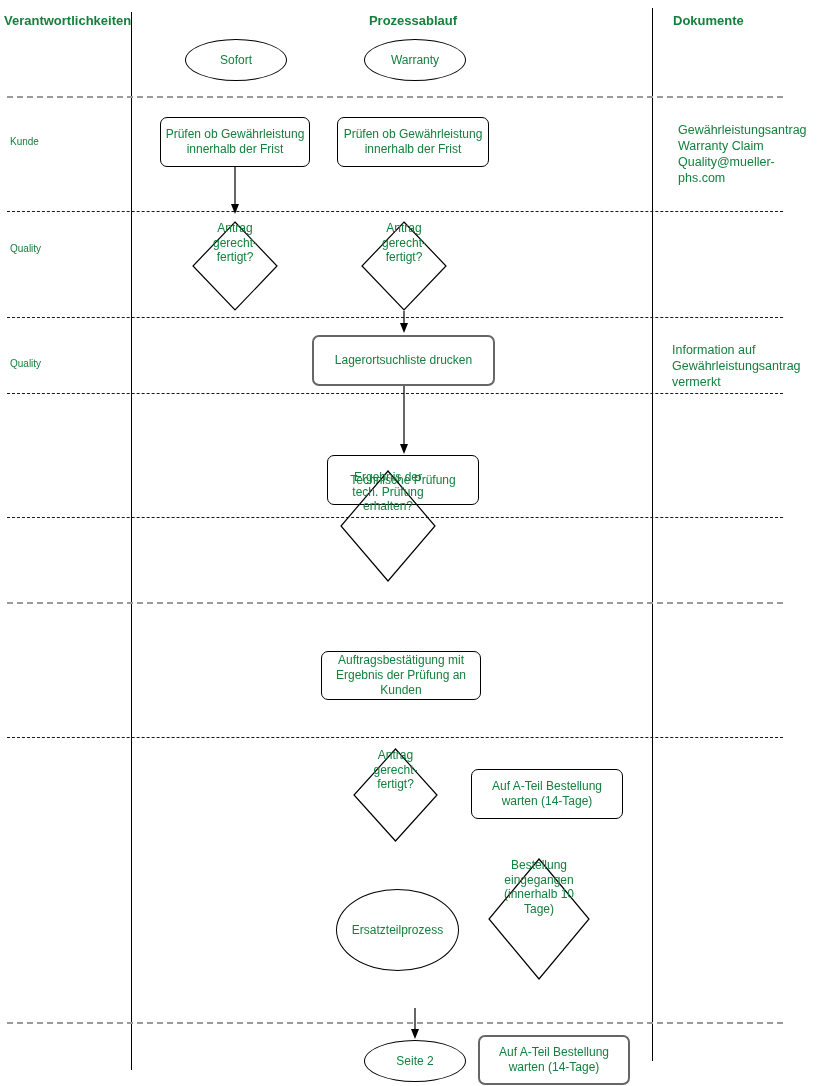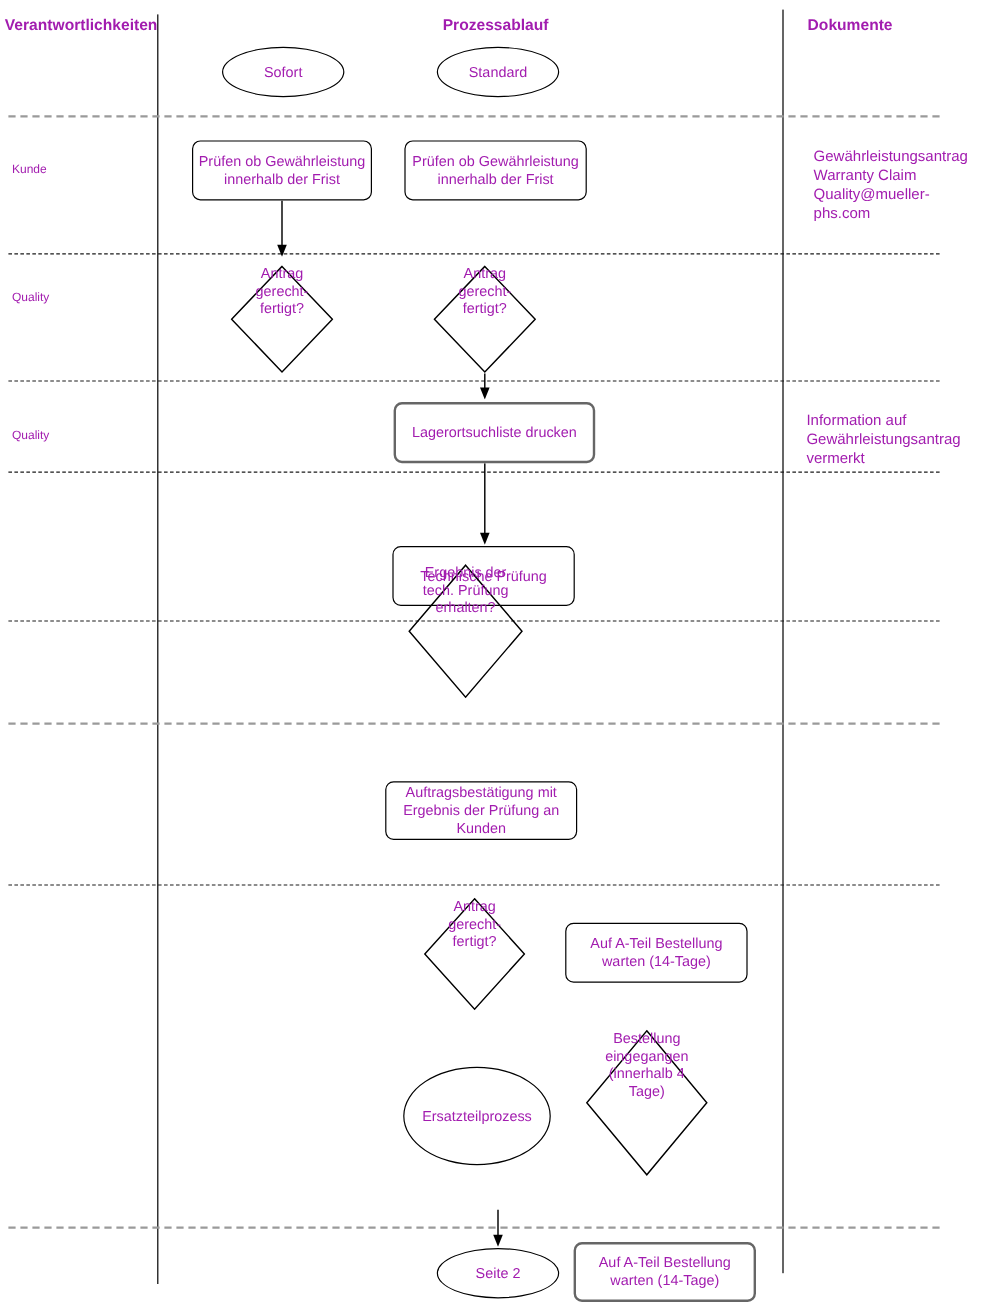--- a/index.html
+++ b/index.html
@@ -1,18 +1,18 @@
 <!DOCTYPE html>
 <html><head>
 <meta charset="utf-8">
 <style>
   html,body{margin:0;padding:0;background:#fff;}
   #canvas{
     position:relative;width:821px;height:1086px;background:#ffffff;
-    font-family:"Liberation Sans",sans-serif;color:#a21caf;overflow:hidden;
+    font-family:"Liberation Sans",sans-serif;color:#15803d;overflow:hidden;
   }
   .hdr{position:absolute;font-size:13px;font-weight:bold;white-space:nowrap;}
   .lane-label{position:absolute;font-size:10px;white-space:nowrap;}
   .vline{position:absolute;width:1.2px;background:#000;}
   .dash-thin{position:absolute;height:0;border-top:1.2px dashed #1a1a1a;}
   .dash-gray{position:absolute;height:0;border-top:2.5px dashed #9a9a9a;}
   .node-box{
     position:absolute;box-sizing:border-box;border:1.2px solid #000;border-radius:7px;
     background:#fff;display:flex;align-items:center;justify-content:center;
     text-align:center;font-size:12px;line-height:15px;padding:2px;
@@ -56,21 +56,21 @@
   <div class="dash-gray" style="left:7px;top:1022px;width:776px;"></div>
 
   <div class="lane-label" style="left:10px;top:136px;">Kunde</div>
   <div class="lane-label" style="left:10px;top:243px;">Quality</div>
   <div class="lane-label" style="left:10px;top:358px;">Quality</div>
 
   <div class="node-ellipse" style="left:185px;top:39px;width:102px;height:42px;">
     <span>Sofort</span>
   </div>
   <div class="node-ellipse" style="left:364px;top:39px;width:102px;height:42px;">
-    <span>Standard</span>
+    <span>Warranty</span>
   </div>
 
   <div class="node-box" style="left:160px;top:117px;width:150px;height:50px;">
     <span>Prüfen ob Gewährleistung innerhalb der Frist</span>
   </div>
   <div class="node-box" style="left:337px;top:117px;width:152px;height:50px;">
     <span>Prüfen ob Gewährleistung innerhalb der Frist</span>
   </div>
 
   <svg class="arrow" style="left:229px;top:167px;" width="12" height="47">
@@ -93,21 +93,21 @@
     <div class="dlabel pad10">
         <span>Antrag gerecht- fertigt?</span>
       </div>
   </div>
 
   <svg class="arrow" style="left:398px;top:311px;" width="12" height="22">
     <line x1="6" y1="0" x2="6" y2="13" stroke="#000" stroke-width="1.2"></line>
     <polygon points="6,22 2,12 10,12" fill="#000"></polygon>
   </svg>
 
-  <div class="node-box gray" style="left:328px;top:335px;width:168px;height:51px;text-align:center;">
+  <div class="node-box gray" style="left:312px;top:335px;width:183px;height:51px;text-align:center;">
     <span>Lagerortsuchliste drucken</span>
   </div>
 
   <svg class="arrow" style="left:398px;top:386px;" width="12" height="68">
     <line x1="6" y1="0" x2="6" y2="59" stroke="#000" stroke-width="1.2"></line>
     <polygon points="6,68 2,58 10,58" fill="#000"></polygon>
   </svg>
 
   <div class="node-box" style="left:327px;top:455px;width:152px;height:50px;">
     <span>Technische Prüfung</span>
@@ -141,21 +141,21 @@
 
   <div class="node-ellipse" style="left:336px;top:889px;width:123px;height:82px;">
     <span>Ersatzteilprozess</span>
   </div>
 
   <div class="diamond" style="left:488px;top:858px;width:102px;height:122px;">
     <svg width="102" height="122">
         <polygon points="51,1 101,61 51,121 1,61" fill="none" stroke="#000" stroke-width="1.2"></polygon>
       </svg>
     <div class="dlabel pad10">
-        <span>Bestellung eingegangen (innerhalb 4 Tage)</span>
+        <span>Bestellung eingegangen (innerhalb 10 Tage)</span>
       </div>
   </div>
 
   <svg class="arrow" style="left:409px;top:1008px;" width="12" height="31">
     <line x1="6" y1="0" x2="6" y2="22" stroke="#000" stroke-width="1.2"></line>
     <polygon points="6,31 2,21 10,21" fill="#000"></polygon>
   </svg>
 
   <div class="node-ellipse" style="left:364px;top:1040px;width:102px;height:42px;">
     <span>Seite 2</span>

